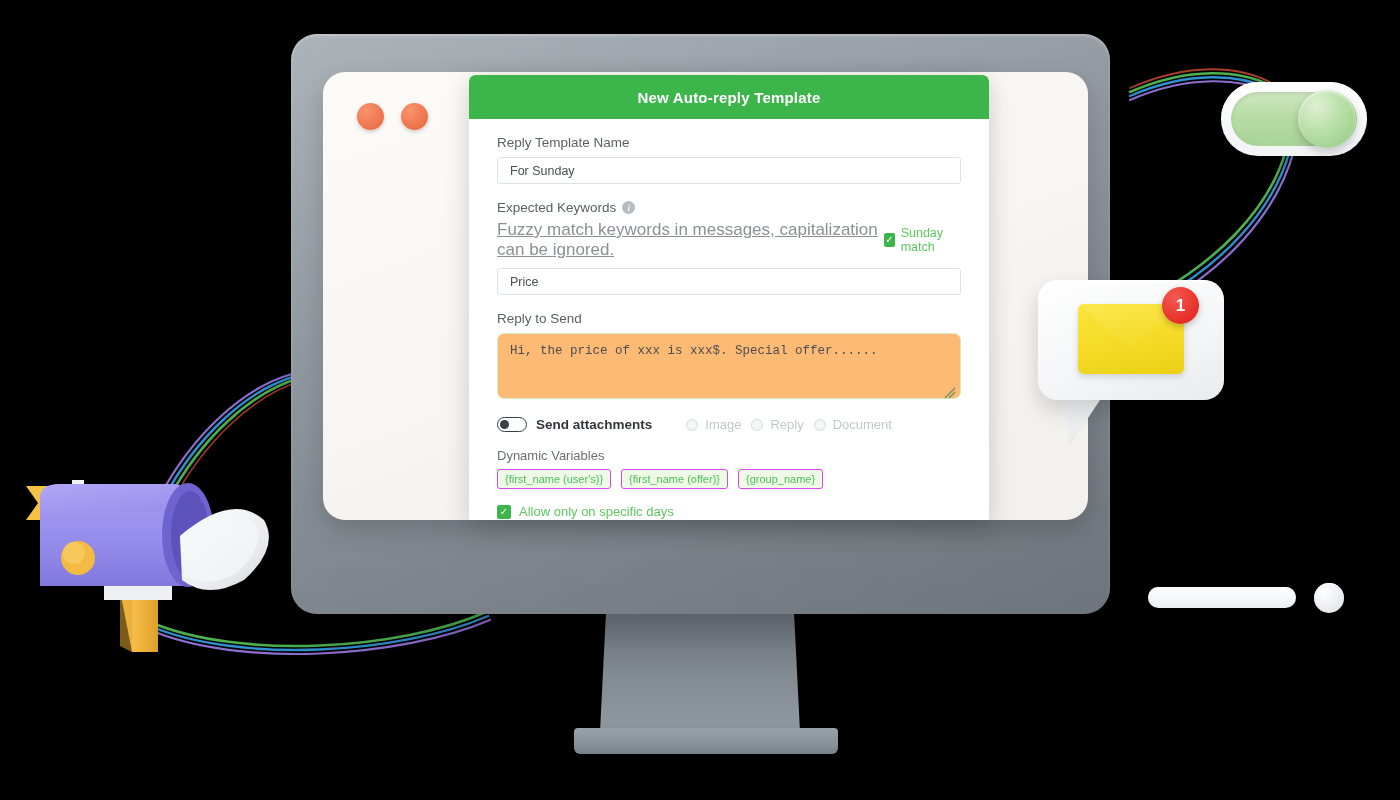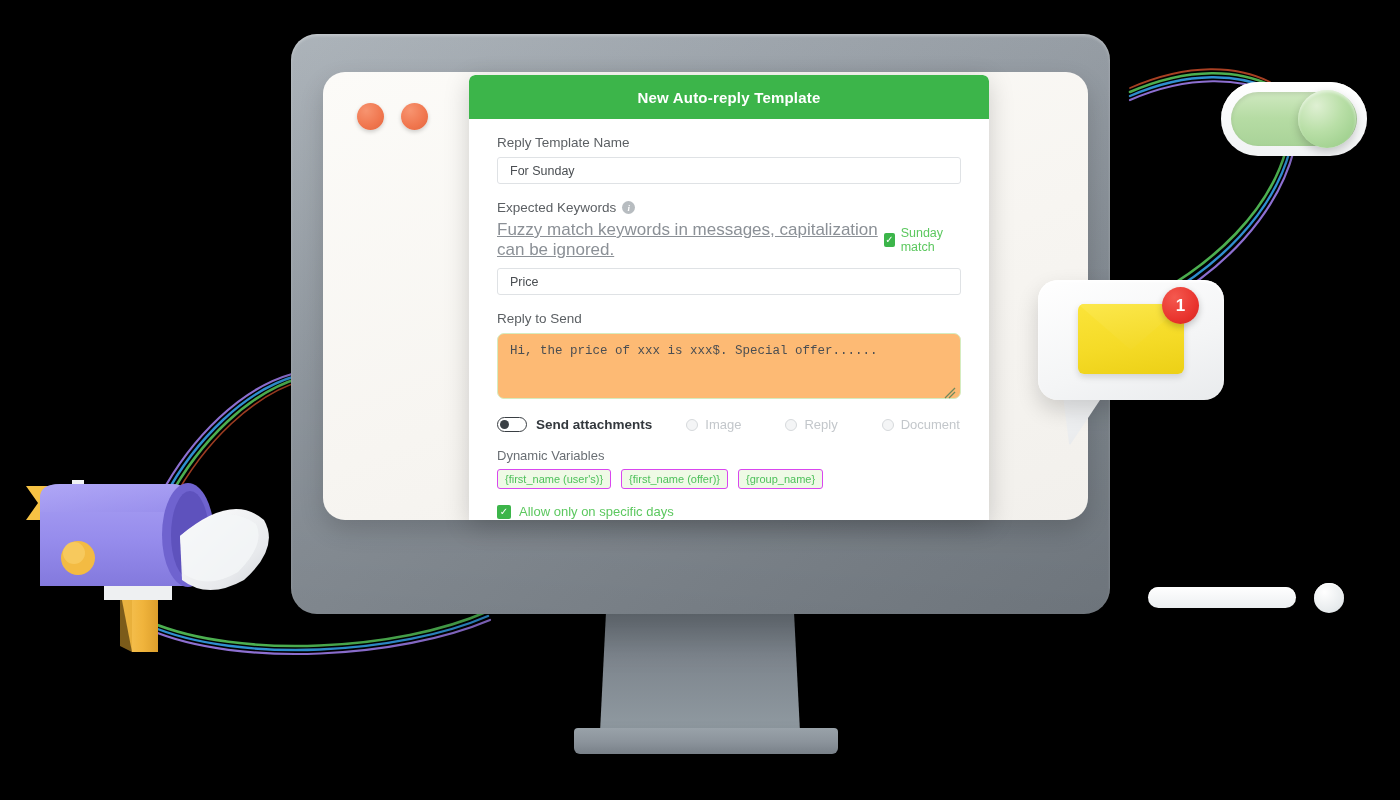--- a/index.html
+++ b/index.html
@@ -140,21 +140,21 @@
   .toggle {
     width: 30px; height: 15px; border-radius: 8px;
     border: 1.6px solid #3a3f44; background: #fff;
     position: relative; margin-right: 9px; flex: none;
   }
   .toggle-knob {
     position: absolute; left: 1.5px; top: 1.5px;
     width: 9px; height: 9px; border-radius: 50%; background: #3a3f44;
   }
   .attach-label { font-size: 13.5px; font-weight: bold; color: #33383d; }
-  .radio-group { display: flex; align-items: center; margin-left: 34px; gap: 44px; }
+  .radio-group { display: flex; align-items: center; margin-left: 34px; gap: 10px; }
   .radio-item { display: flex; align-items: center; gap: 7px; }
   .radio {
     width: 12px; height: 12px; border-radius: 50%;
     border: 1.5px solid #d6d9dc; background: #f4f5f6;
   }
   .radio-label { font-size: 13px; color: #c3c7cb; }
 
   .dyn-title { font-size: 13px; color: #6a6f74; margin: 16px 0 6px 0; }
   .chips { display: flex; gap: 10px; }
   .chip {

